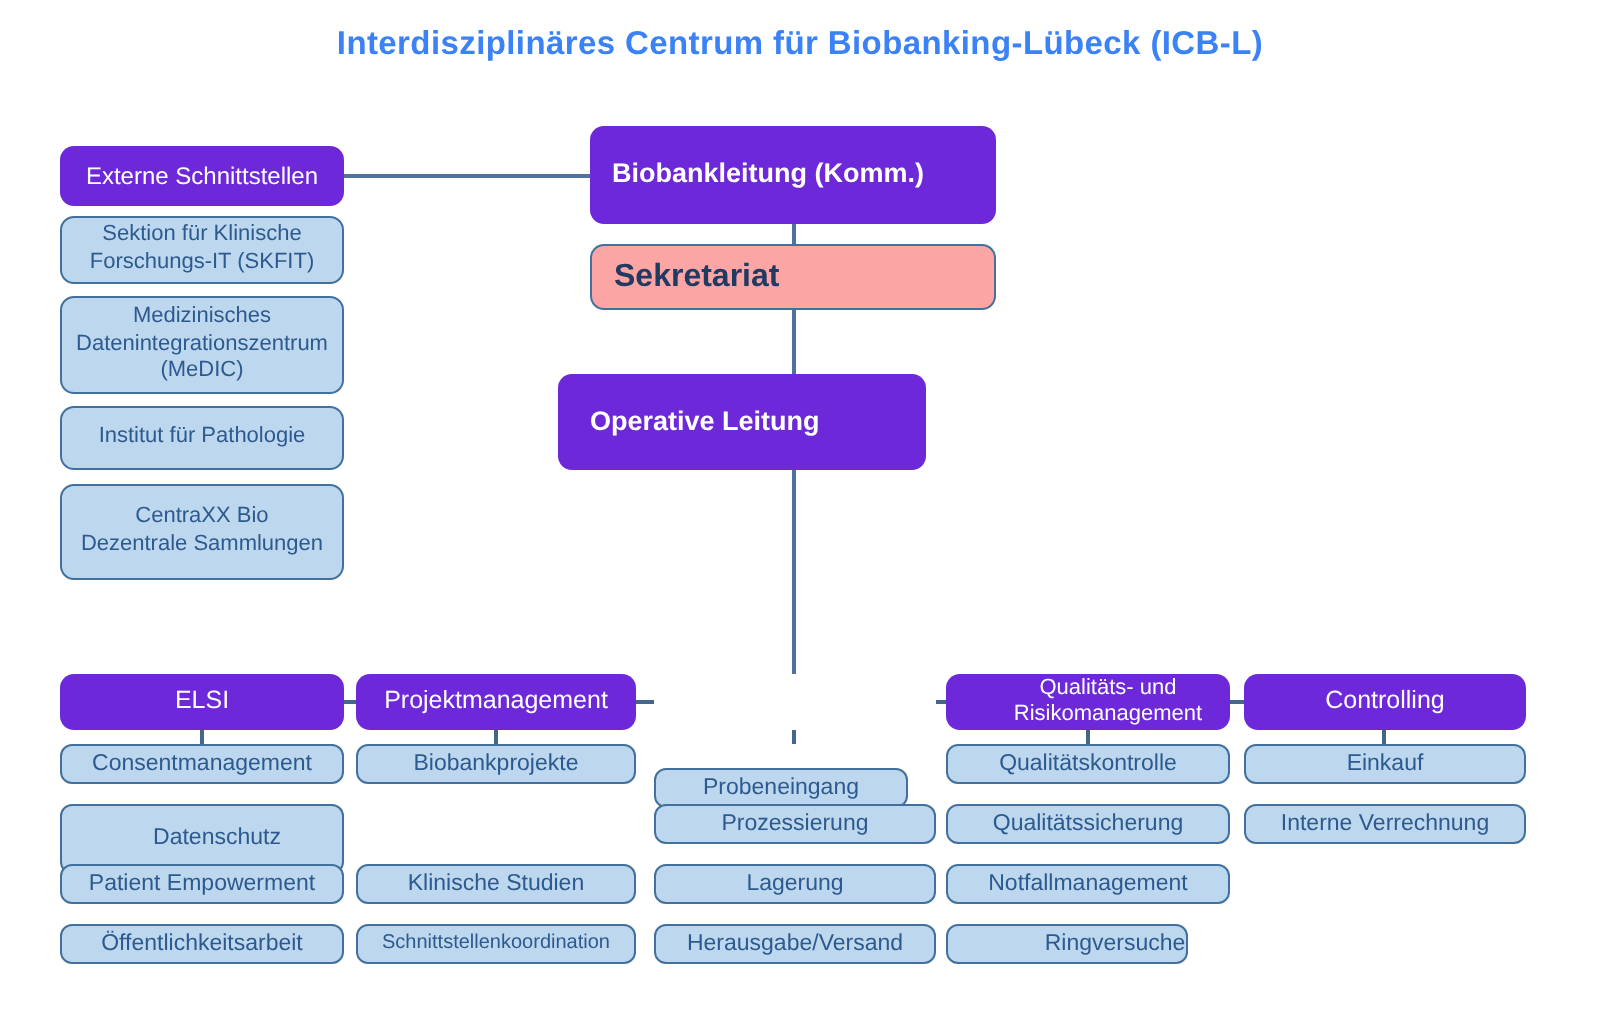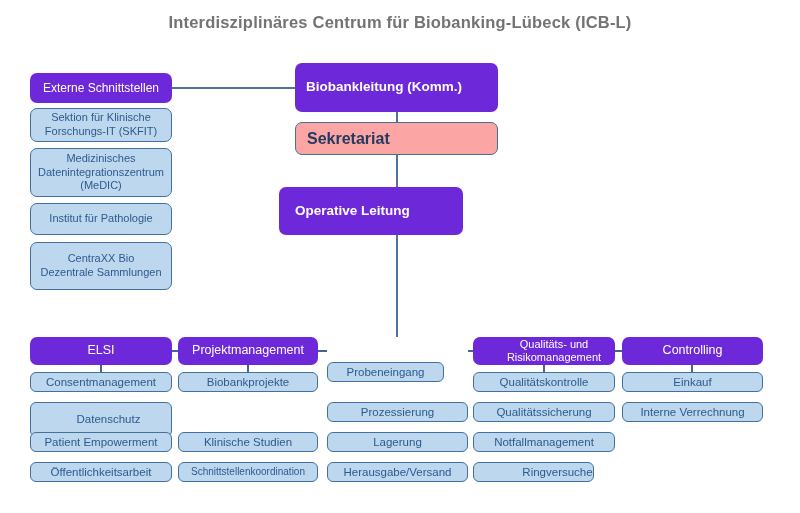--- a/index.html
+++ b/index.html
@@ -11,21 +11,21 @@
     height: 513px;
     background: #ffffff;
     overflow: hidden;
   }
   .abs { position: absolute; }
   .page-title {
     left: 0; top: 13px; width: 800px;
     text-align: center;
     font-size: 16.5px;
     font-weight: bold;
-    color: #737373;
+    color: #3b82f6;
     letter-spacing: 0.2px;
   }
   .box {
     display: flex;
     align-items: center;
     justify-content: center;
     text-align: center;
     white-space: pre-line;
     line-height: 1.25;
   }
@@ -115,21 +115,21 @@
   <div class="abs box light-box row-box" style="left:30px; top:372px; width:142px; height:20px;">Consentmanagement</div>
   <div class="abs box light-box row-box" style="left:30px; top:402px; width:142px; height:35px;padding-left:15px;">Datenschutz</div>
   <div class="abs box light-box row-box" style="left:30px; top:432px; width:142px; height:20px;">Patient Empowerment</div>
   <div class="abs box light-box row-box" style="left:30px; top:462px; width:142px; height:20px;">Öffentlichkeitsarbeit</div>
 
   <div class="abs box dark-box hdr-box" style="left:178px; top:337px; width:140px; height:28px;">Projektmanagement</div>
   <div class="abs box light-box row-box" style="left:178px; top:372px; width:140px; height:20px;">Biobankprojekte</div>
   <div class="abs box light-box row-box" style="left:178px; top:432px; width:140px; height:20px;">Klinische Studien</div>
   <div class="abs box light-box row-box fs10" style="left:178px; top:462px; width:140px; height:20px;">Schnittstellenkoordination</div>
 
-  <div class="abs box light-box row-box" style="left:327px; top:362px; width:117px; height:20px;">Probeneingang</div>
+  <div class="abs box light-box row-box" style="left:327px; top:384px; width:127px; height:20px;">Probeneingang</div>
   <div class="abs box light-box row-box" style="left:327px; top:402px; width:141px; height:20px;">Prozessierung</div>
   <div class="abs box light-box row-box" style="left:327px; top:432px; width:141px; height:20px;">Lagerung</div>
   <div class="abs box light-box row-box" style="left:327px; top:462px; width:141px; height:20px;">Herausgabe/Versand</div>
 
   <div class="abs box dark-box hdr-small" style="left:473px; top:337px; width:142px; height:28px;padding-left:20px;">Qualitäts- und
 Risikomanagement</div>
   <div class="abs box light-box row-box" style="left:473px; top:372px; width:142px; height:20px;">Qualitätskontrolle</div>
   <div class="abs box light-box row-box" style="left:473px; top:402px; width:142px; height:20px;">Qualitätssicherung</div>
   <div class="abs box light-box row-box" style="left:473px; top:432px; width:142px; height:20px;">Notfallmanagement</div>
   <div class="abs box light-box row-box" style="left:473px; top:462px; width:121px; height:20px;padding-left:48px;">Ringversuche</div>

